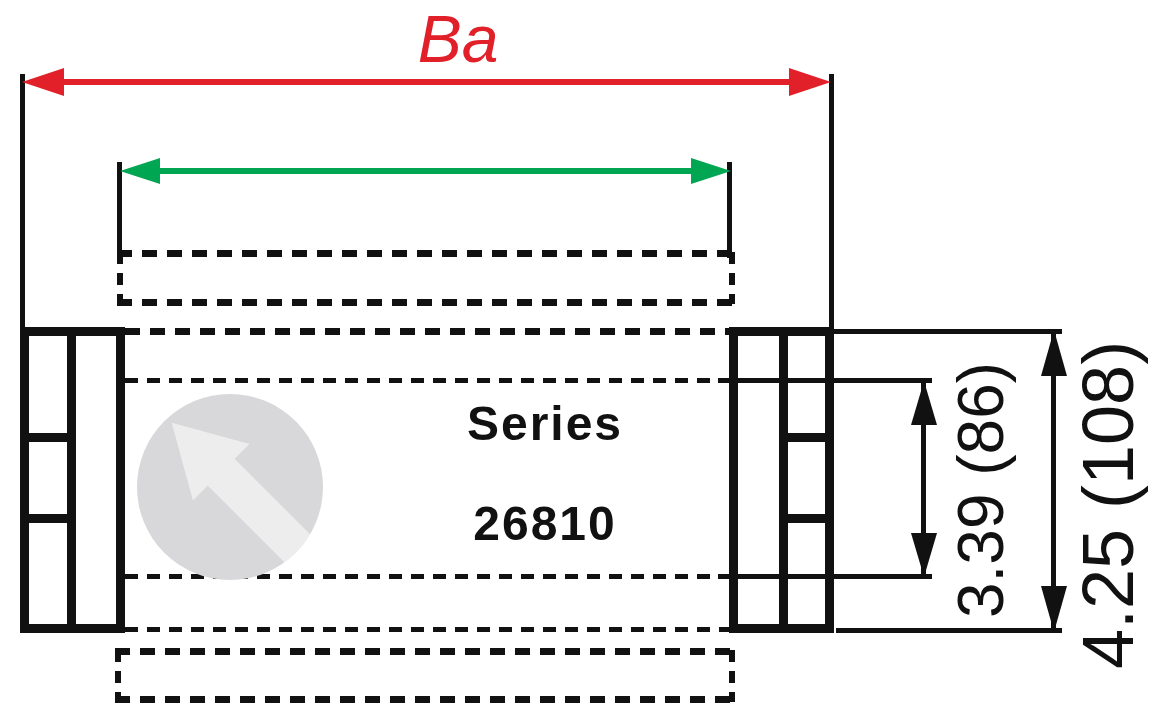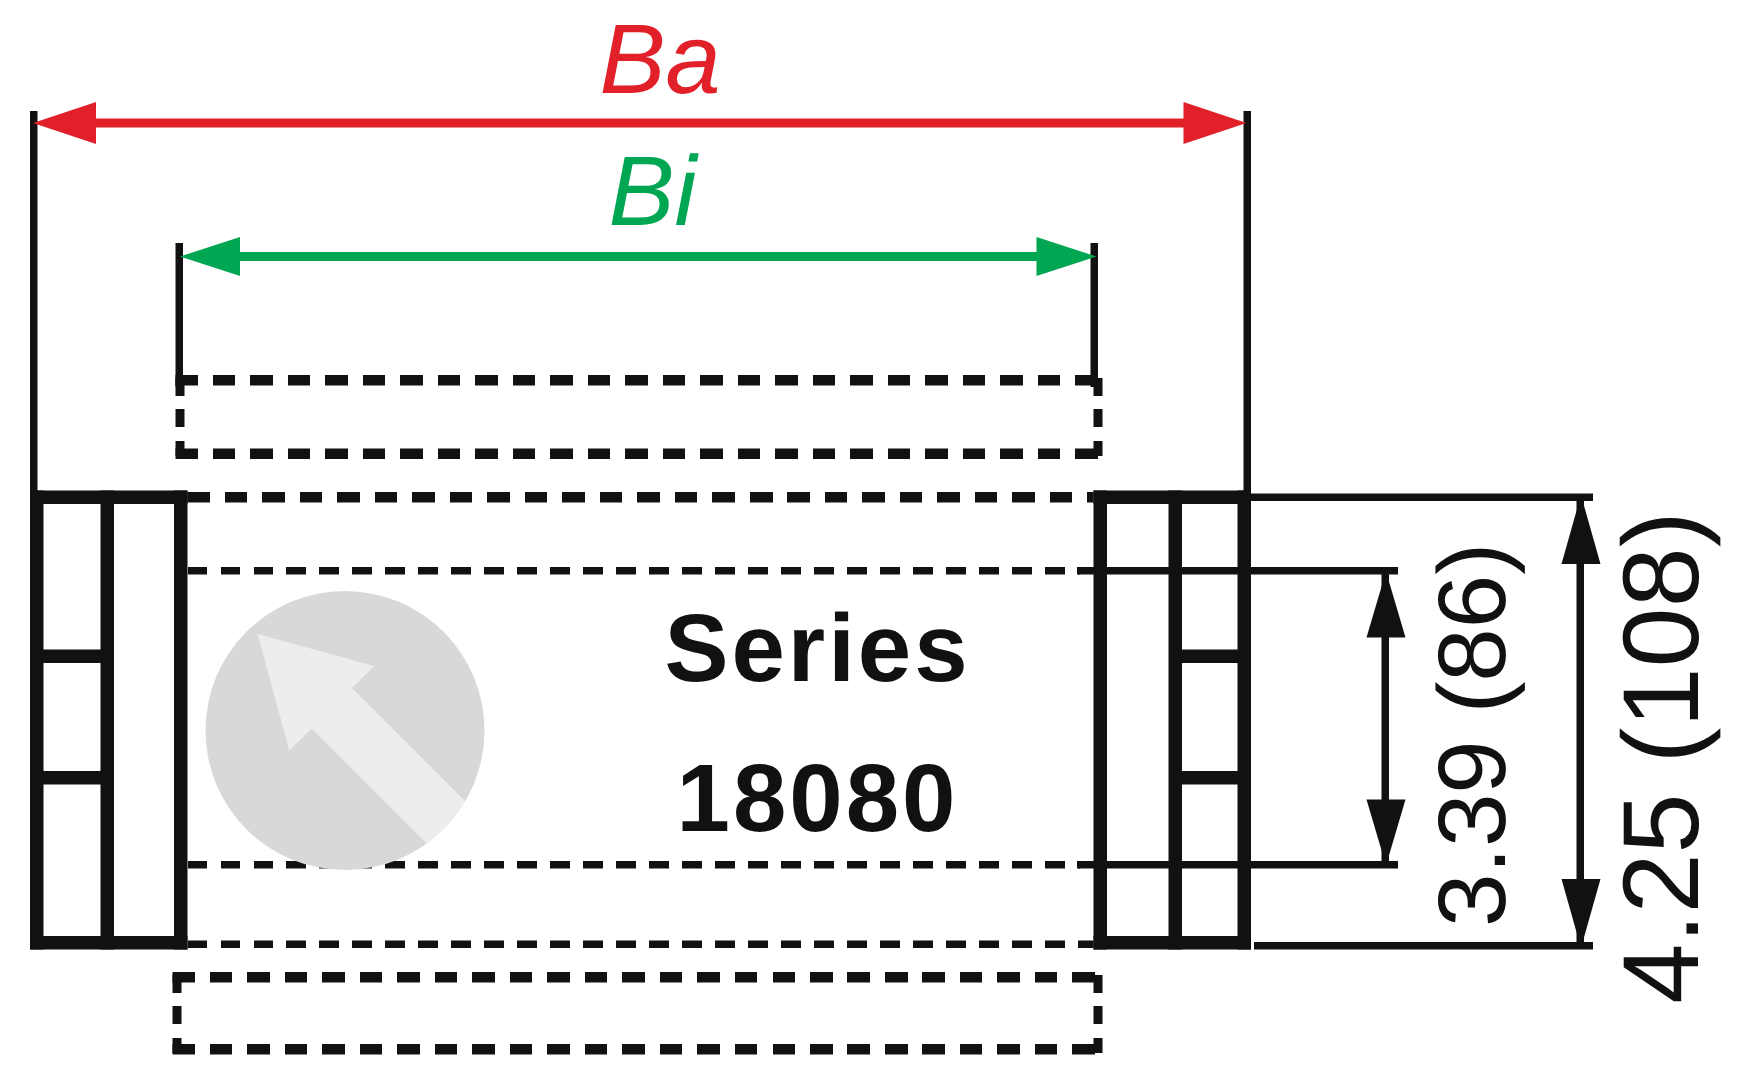--- a/index.html
+++ b/index.html
@@ -11,48 +11,47 @@
   .line{position:absolute;background:var(--c-line);}
   .red{background:var(--c-ba);} .green{background:var(--c-bi);}
   .tri{position:absolute;width:0;height:0;}
   .dash-h{position:absolute;background-image:repeating-linear-gradient(90deg,var(--c-line) 0 15px,transparent 15px 25px);}
   .dash-h.thin{background-image:repeating-linear-gradient(90deg,var(--c-line) 0 13px,transparent 13px 22px);}
   .dash-v{position:absolute;background-image:repeating-linear-gradient(180deg,var(--c-line) 0 12px,transparent 12px 21px);}
   .dimlabel{position:absolute;font-style:italic;font-size:66px;line-height:1;text-align:center;}
   .dimlabel.ba{color:var(--c-ba);}
   .dimlabel.bi{color:var(--c-bi);}
   .series{position:absolute;left:380px;width:330px;text-align:center;font-weight:bold;
-          font-size:64px;line-height:1;letter-spacing:2px;color:var(--c-line);}
+          font-size:48px;line-height:1;letter-spacing:2px;color:var(--c-line);}
   .rot{position:absolute;width:420px;height:84px;transform:rotate(-90deg);
        display:flex;align-items:center;justify-content:center;color:var(--c-line);white-space:nowrap;}
   #badge-circle{position:absolute;left:137px;top:394px;width:186px;height:186px;border-radius:50%;
                 background:var(--c-badgebg);overflow:hidden;}
   #badge-arrow{position:absolute;left:23px;top:17px;width:200px;height:80px;
                transform:rotate(45deg);transform-origin:40px 40px;}
   #badge-arrow .head{position:absolute;left:0;top:0;width:0;height:0;
         border-top:40px solid transparent;border-bottom:40px solid transparent;
         border-right:70px solid rgba(255,255,255,0.55);}
   #badge-arrow .shaft{position:absolute;left:70px;top:21px;width:125px;height:38px;
         background:rgba(255,255,255,0.55);}
   #badge-text{position:absolute;left:158px;top:438px;font-size:58px;line-height:62px;
               color:var(--c-badgetext);letter-spacing:1px;}
 </style>
 </head>
 <body>
 
 <div id="canvas" style="--c-ba: #e2202a; --c-bi: #00a651; --c-line: #111111; --c-badgebg: #d8d8da; --c-badgetext: #2e2e2e;">
 
-  <span class="dimlabel ba" style="left:370px;top:6px;width:140px;">Ba</span>
+  <span class="dimlabel ba" style="left:388px;top:6px;width:140px;">Ba</span>
   <div class="line" style="left:20px;top:74px;width:5px;height:254px;"></div>
   <div class="line" style="left:829px;top:74px;width:5px;height:254px;"></div>
   <div class="line red" style="left:58px;top:79px;width:737px;height:6px;"></div>
   <div class="tri" style="left:22px;top:68px;border-top:14px solid transparent;border-bottom:14px solid transparent;border-right:42px solid var(--c-ba);"></div>
   <div class="tri" style="left:789px;top:68px;border-top:14px solid transparent;border-bottom:14px solid transparent;border-left:42px solid var(--c-ba);"></div>
 
-  <span class="dimlabel bi" style="left:365px;top:94px;width:140px;">Bi</span>
   <div class="line" style="left:117px;top:162px;width:5px;height:96px;"></div>
   <div class="line" style="left:727px;top:162px;width:5px;height:96px;"></div>
   <div class="line green" style="left:156px;top:168px;width:538px;height:6px;"></div>
   <div class="tri" style="left:120px;top:158px;border-top:13px solid transparent;border-bottom:13px solid transparent;border-right:40px solid var(--c-bi);"></div>
   <div class="tri" style="left:691px;top:158px;border-top:13px solid transparent;border-bottom:13px solid transparent;border-left:40px solid var(--c-bi);"></div>
 
   <div class="dash-h" style="left:117px;top:250px;width:618px;height:7px;"></div>
   <div class="dash-h" style="left:117px;top:299px;width:618px;height:7px;"></div>
   <div class="dash-v" style="left:117px;top:252px;width:6px;height:52px;"></div>
   <div class="dash-v" style="left:729px;top:252px;width:6px;height:52px;"></div>
@@ -91,21 +90,21 @@
   <div class="rot" style="left:771px;top:448px;font-size:64px;">3.39 (86)</div>
 
   <div class="line" style="left:834px;top:329px;width:228px;height:5px;"></div>
   <div class="line" style="left:836px;top:628px;width:226px;height:5px;"></div>
   <div class="line" style="left:1051px;top:331px;width:5px;height:300px;"></div>
   <div class="tri" style="left:1041px;top:330px;border-left:13px solid transparent;border-right:13px solid transparent;border-bottom:46px solid var(--c-line);"></div>
   <div class="tri" style="left:1041px;top:586px;border-left:13px solid transparent;border-right:13px solid transparent;border-top:46px solid var(--c-line);"></div>
   <div class="rot" style="left:898px;top:463px;font-size:72px;">4.25 (108)</div>
 
   <div class="series" style="top:400px;">Series</div>
-  <div class="series" style="top:500px;">18080</div>
+  <div class="series" style="top:500px;">26810</div>
 
   <div id="badge-circle">
     <div id="badge-arrow">
       <div class="head"></div>
       <div class="shaft"></div>
     </div>
   </div>
   <div id="badge-text">
   </div>
 

